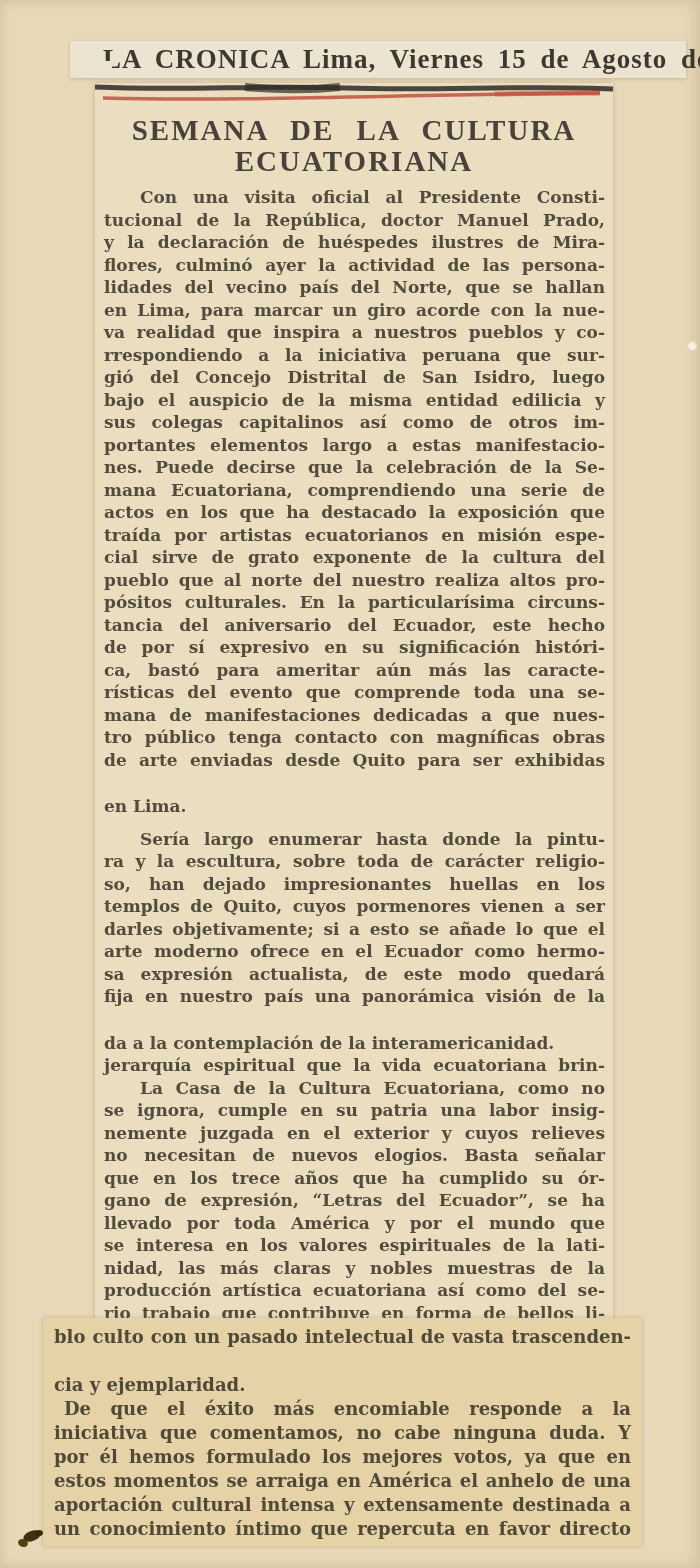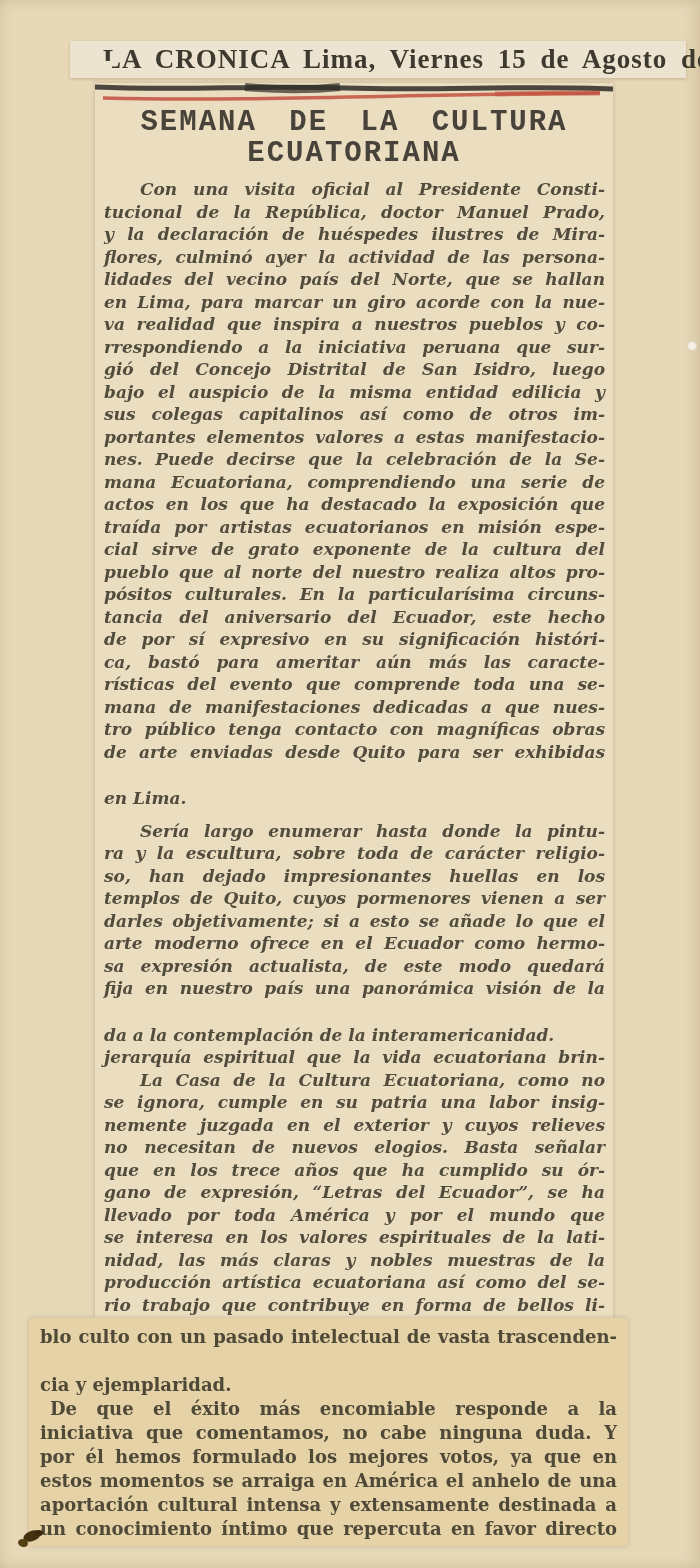--- a/index.html
+++ b/index.html
@@ -33,34 +33,34 @@
     background:rgba(95,90,78,.30); transform:rotate(-4deg); border-radius:3px;
   }
   
   .clipping {
     position:absolute; left:95px; top:83px; width:518px; height:1240px;
     background:#eaddc0;
     box-shadow:0 0 4px rgba(110,90,50,.30);
   }
   .torn-top { position:absolute; left:0; top:0; width:518px; height:22px; }
   .headline {
-    padding-top:24px; text-align:center;
-    font-family:Liberation Mono, monospace; font-weight:bold;
+    padding-top:32px; text-align:center;
+    font-family:Liberation Serif, serif; font-weight:bold;
     font-size:29px; line-height:31px; color:#47433a;
     letter-spacing:2px; word-spacing:13px;
   }
   .body-col {
     margin-top:9px; padding:0 8px 0 9px;
-    font-size:17px; line-height:22.5px; font-weight:bold; color:#524c3d;font-style:italic;
+    font-size:17px; line-height:22.5px; font-weight:bold; color:#524c3d;
   }
   .tline { text-align:justify; text-align-last:justify; -moz-text-align-last:justify; }
   .tline.endline { text-align-last:left;margin-top:24px; -moz-text-align-last:left; }
   
   .bottom-strip {
-    position:absolute; left:29px; top:1318px; width:599px; height:228px;
+    position:absolute; left:43px; top:1318px; width:599px; height:228px;
     background:#e5d2a7; box-sizing:border-box; padding:7px 11px 0 11px;
     box-shadow:0 0 4px rgba(110,90,50,.30);
     font-size:18px; line-height:24px; font-weight:bold; color:#4f4938;
   }
   .ink-blot { position:absolute; left:14px; top:1526px; width:34px; height:26px; }
   .paper-speck {
     position:absolute; left:687px; top:341px; width:10px; height:10px; border-radius:50%;
     background:#f5f1e4; box-shadow: inset 0 0 2px rgba(150,130,90,.55);
   }
 </style>
@@ -95,21 +95,21 @@
         <div class="tline">tucional de la República, doctor Manuel Prado,</div>
         <div class="tline">y la declaración de huéspedes ilustres de Mira-</div>
         <div class="tline">flores, culminó ayer la actividad de las persona-</div>
         <div class="tline">lidades del vecino país del Norte, que se hallan</div>
         <div class="tline">en Lima, para marcar un giro acorde con la nue-</div>
         <div class="tline">va realidad que inspira a nuestros pueblos y co-</div>
         <div class="tline">rrespondiendo a la iniciativa peruana que sur-</div>
         <div class="tline">gió del Concejo Distrital de San Isidro, luego</div>
         <div class="tline">bajo el auspicio de la misma entidad edilicia y</div>
         <div class="tline">sus colegas capitalinos así como de otros im-</div>
-        <div class="tline">portantes elementos valores a estas manifestacio-</div>
+        <div class="tline">portantes elementos largo a estas manifestacio-</div>
         <div class="tline">nes. Puede decirse que la celebración de la Se-</div>
         <div class="tline">mana Ecuatoriana, comprendiendo una serie de</div>
         <div class="tline">actos en los que ha destacado la exposición que</div>
         <div class="tline">traída por artistas ecuatorianos en misión espe-</div>
         <div class="tline">cial sirve de grato exponente de la cultura del</div>
         <div class="tline">pueblo que al norte del nuestro realiza altos pro-</div>
         <div class="tline">pósitos culturales. En la particularísima circuns-</div>
         <div class="tline">tancia del aniversario del Ecuador, este hecho</div>
         <div class="tline">de por sí expresivo en su significación históri-</div>
         <div class="tline">ca, bastó para ameritar aún más las caracte-</div>

